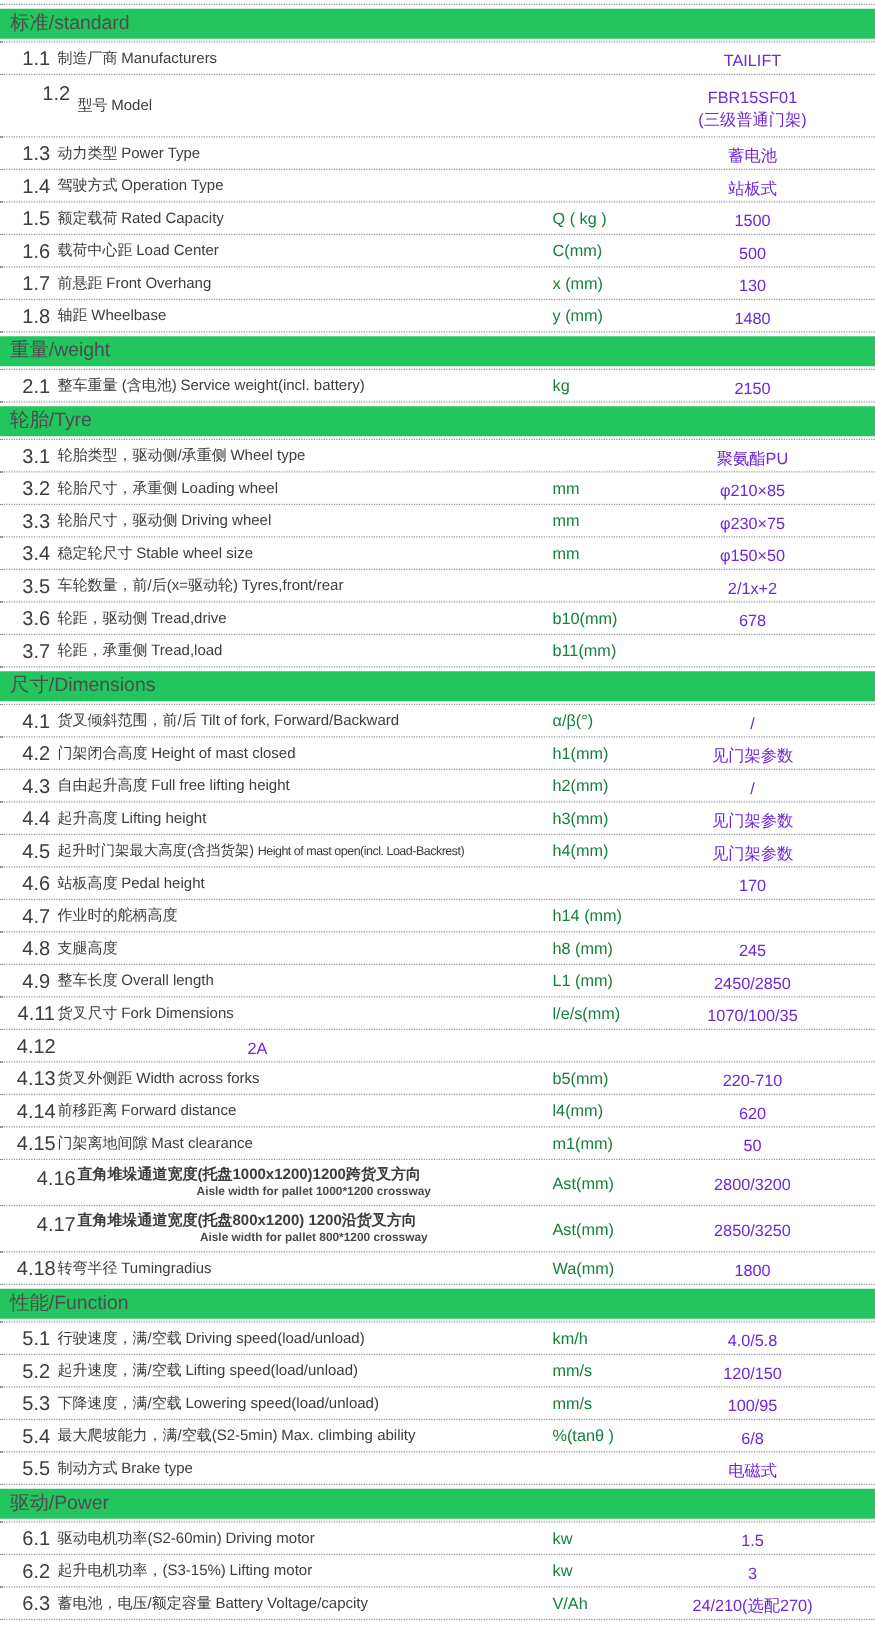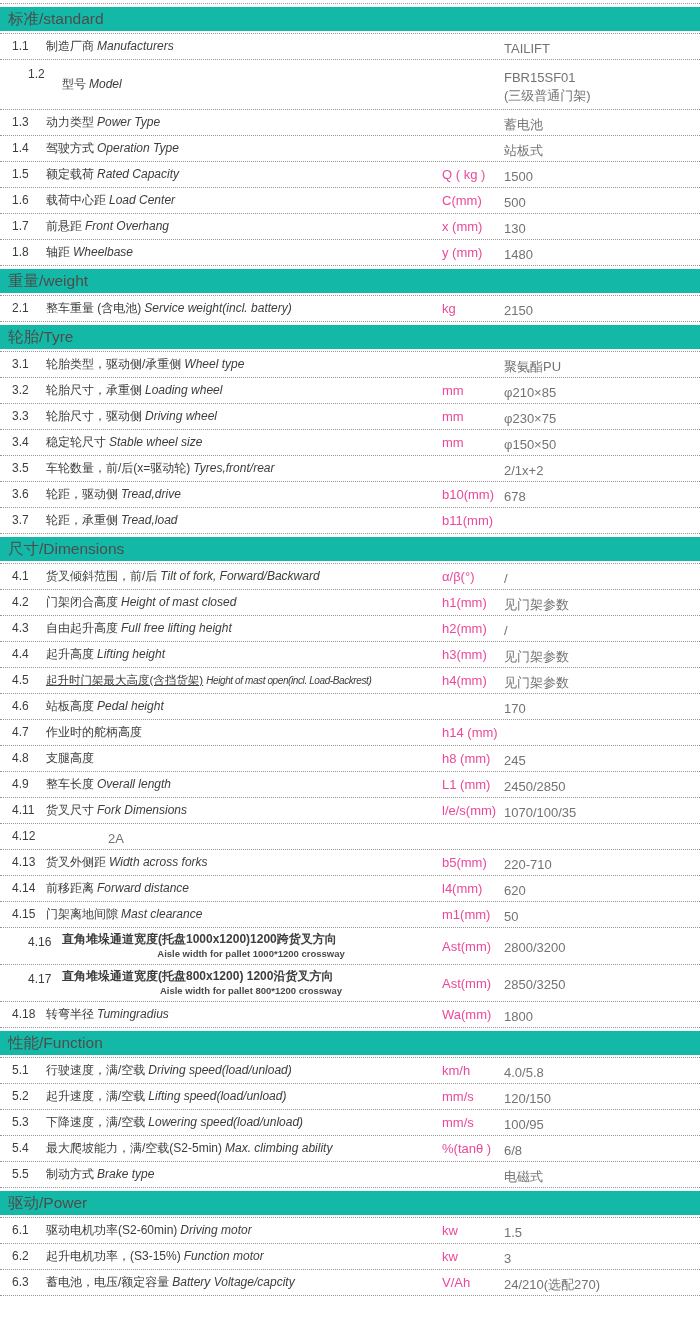--- a/index.html
+++ b/index.html
@@ -6,77 +6,79 @@
   body{
     width:700px;height:1317px;
     font-family:"Liberation Sans","DejaVu Sans",sans-serif;
     color:#3d3d3d;
     overflow:hidden;
   }
   #spec-table{padding-top:3px;}
   .dotline{border-bottom:1px dotted #979797;height:0;}
   .topline{border-bottom:1px dotted #979797;height:0;}
   .band{
-    background:#14b8a6;
+    background:#22c55e;
     color:#4d4d4d;
     font-size:15.5px;
     line-height:22px;
     height:22px;
     padding:1px 0 1px 8px;
     margin:3px 0 2px 0;
   }
   .row{
     display:flex;
     align-items:center;
     border-bottom:1px dotted #979797;
     min-height:26px;
     box-sizing:border-box;
     padding:1px 0;
   }
   .row.tall{min-height:50px;}
   .row.subrow{min-height:37px;}
   .c-no{
     flex:0 0 34px;
     padding-left:12px;
-    font-size:12px;
+    font-size:16px;
     color:#3d3d3d;
     align-self:flex-start;
     padding-top:4px;
+    text-align:center;
   }
   .row.tall .c-no,.row.subrow .c-no{padding-top:6px;padding-left:28px;}
   .c-label{
     flex:1 1 auto;
     font-size:12px;
     line-height:1.25;
     padding-right:2px;
     min-width:0;
   }
   .c-label .zh{color:#3d3d3d;}
-  .c-label .en{color:#3d3d3d;margin-left:3px;font-style:italic;}
+  .c-label .en{color:#3d3d3d;margin-left:3px;}
   .c-label .sub{
     display:block;
     font-size:9.5px;
     font-weight:bold;
     color:#4a4a4a;
     margin-top:1px;
     text-align:center;
   }
   .row.subrow .zh{font-weight:bold;}
-  .row.compact .zh{font-size:11.5px;text-decoration:underline;}
+  .row.compact .zh{font-size:11.5px;}
   .row.compact .en{font-size:10px;letter-spacing:-0.4px;}
   .c-unit{
     flex:0 0 62px;
     font-size:13px;
     white-space:nowrap;
-    color:#ec4899;
+    color:#15803d;
   }
   .c-value{
     flex:0 0 196px;
+    text-align:center;
     font-size:13px;
-    color:#737373;
+    color:#6d28d9;
     white-space:pre-line;
     transform:translateY(2px);
     line-height:1.35;
   }
 </style>
 </head>
 <body>
 
 <div id="spec-table">
   <div class="topline"></div>
@@ -451,21 +453,21 @@
     <div class="c-label">
       <span class="zh">驱动电机功率(S2-60min)</span><span class="en">Driving motor</span>
     </div>
     <div class="c-unit">kw</div>
     <div class="c-value">1.5</div>
   </div>
 
   <div class="row">
     <div class="c-no">6.2</div>
     <div class="c-label">
-      <span class="zh">起升电机功率，(S3-15%)</span><span class="en">Function motor</span>
+      <span class="zh">起升电机功率，(S3-15%)</span><span class="en">Lifting motor</span>
     </div>
     <div class="c-unit">kw</div>
     <div class="c-value">3</div>
   </div>
 
   <div class="row">
     <div class="c-no">6.3</div>
     <div class="c-label">
       <span class="zh">蓄电池，电压/额定容量</span><span class="en">Battery Voltage/capcity</span>
     </div>

